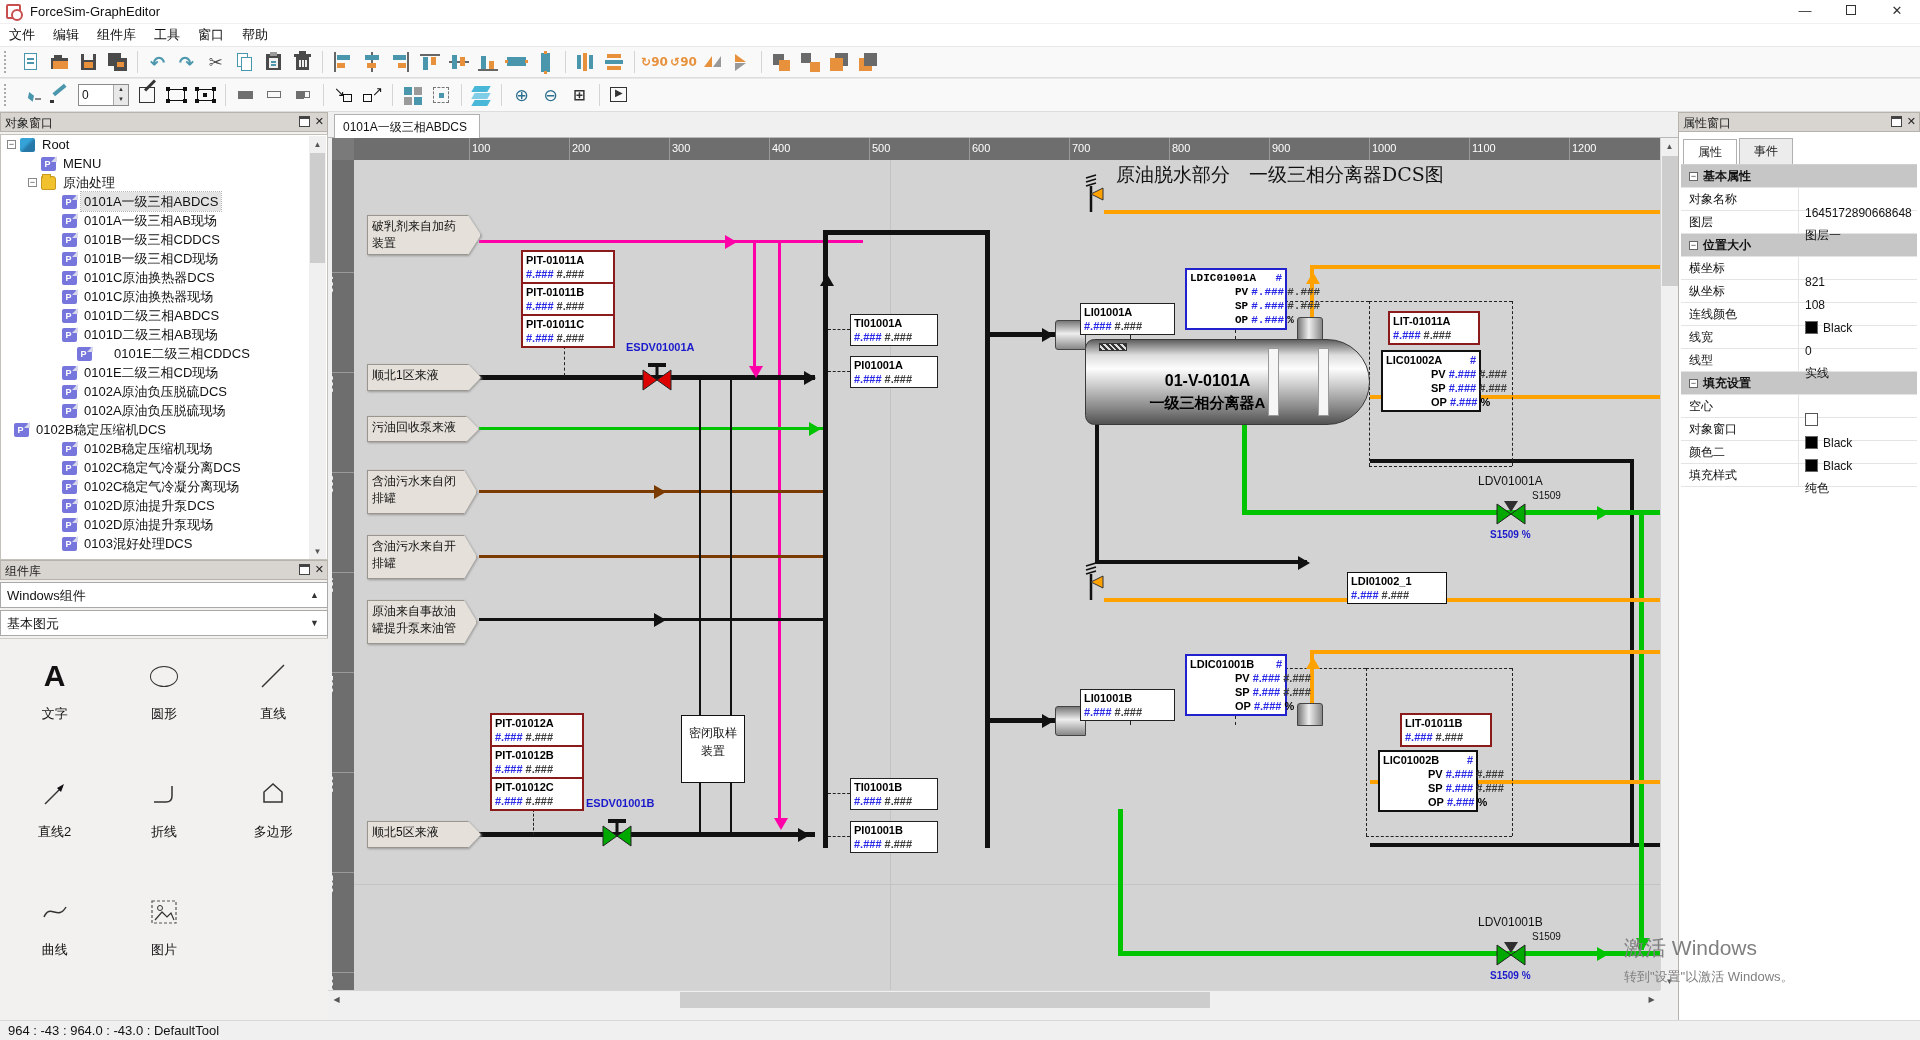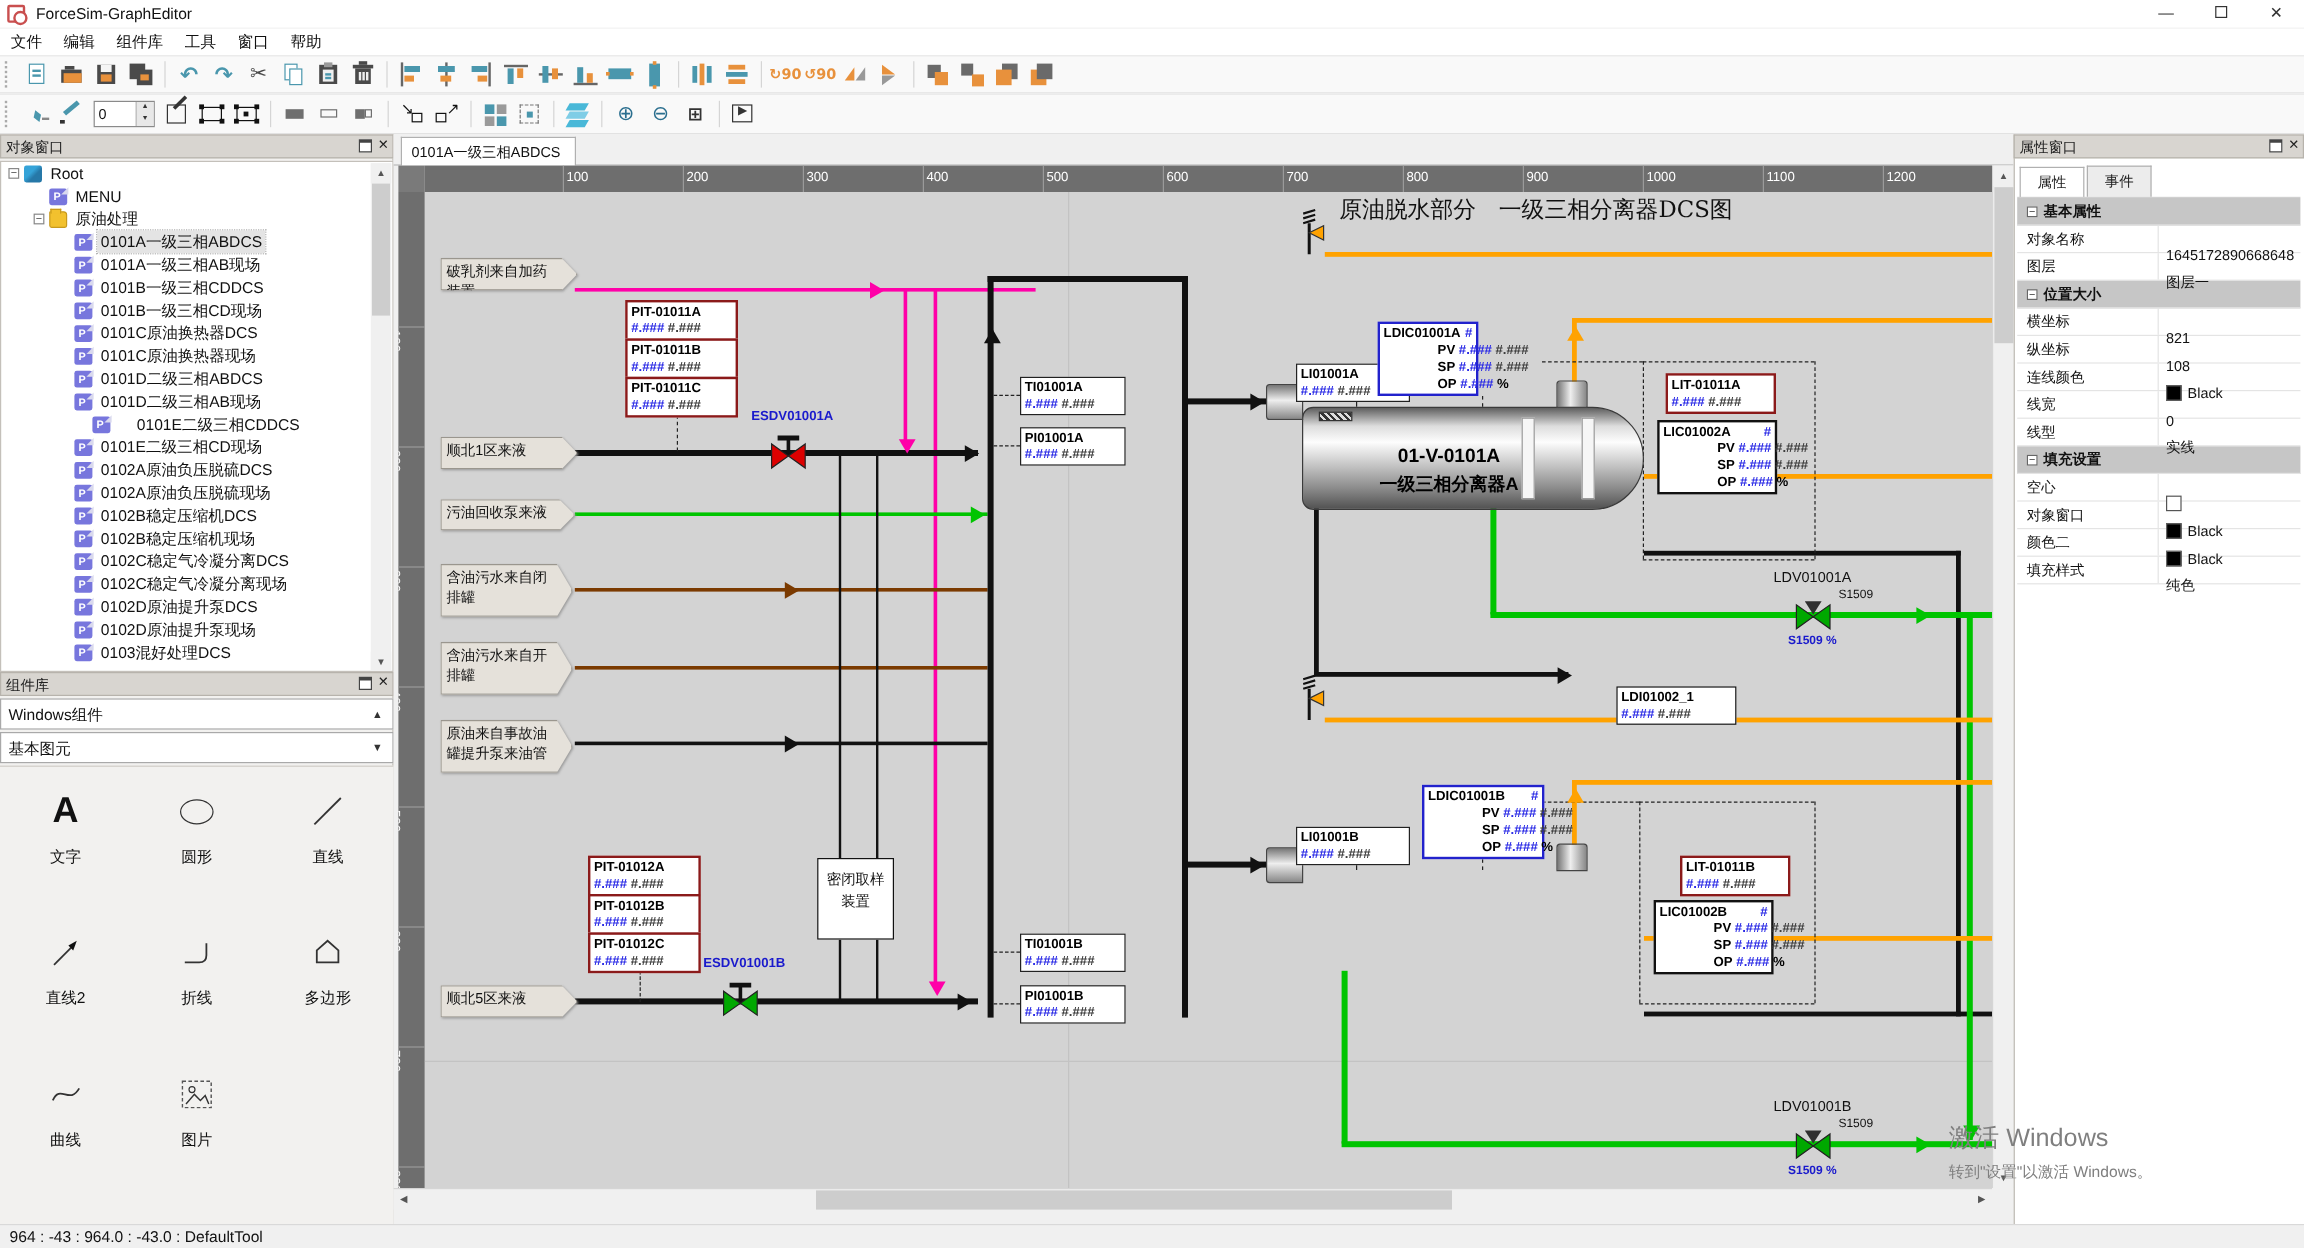--- a/index.html
+++ b/index.html
@@ -549,21 +549,21 @@
       <div class="trow" style="padding-left: 48px;">
         <span style="width: 13px; flex: 0 0 auto;"></span>
         <span class="ticon page"></span>
         <span class="tlabel">0102A原油负压脱硫DCS</span>
       </div>
       <div class="trow" style="padding-left: 48px;">
         <span style="width: 13px; flex: 0 0 auto;"></span>
         <span class="ticon page"></span>
         <span class="tlabel">0102A原油负压脱硫现场</span>
       </div>
-      <div class="trow" style="padding-left: 48px;">
+      <div class="trow" style="">
         <span style="width: 13px; flex: 0 0 auto;"></span>
         <span class="ticon page"></span>
         <span class="tlabel">0102B稳定压缩机DCS</span>
       </div>
       <div class="trow" style="padding-left: 48px;">
         <span style="width: 13px; flex: 0 0 auto;"></span>
         <span class="ticon page"></span>
         <span class="tlabel">0102B稳定压缩机现场</span>
       </div>
       <div class="trow" style="padding-left: 48px;">
@@ -796,21 +796,21 @@
       <div class="darrow" style="border-top: 7px solid transparent; border-bottom: 7px solid transparent; border-left: 12px solid rgb(17, 17, 17); left: 300px; top: 453px;"></div>
       <div class="darrow" style="border-top: 7px solid transparent; border-bottom: 7px solid transparent; border-left: 12px solid rgb(17, 17, 17); left: 444px; top: 668px;"></div>
       <div class="darrow" style="border-top: 7px solid transparent; border-bottom: 7px solid transparent; border-left: 12px solid rgb(17, 17, 17); left: 688px; top: 168px;"></div>
       <div class="darrow" style="border-top: 7px solid transparent; border-bottom: 7px solid transparent; border-left: 12px solid rgb(17, 17, 17); left: 688px; top: 554px;"></div>
       <div class="darrow" style="border-top: 7px solid transparent; border-bottom: 7px solid transparent; border-left: 12px solid rgb(17, 17, 17); left: 944px; top: 396px;"></div>
       <div class="darrow" style="border-top: 7px solid transparent; border-bottom: 7px solid transparent; border-left: 12px solid rgb(0, 196, 0); left: 1243px; top: 346px;"></div>
       <div class="darrow" style="border-left: 7px solid transparent; border-right: 7px solid transparent; border-top: 12px solid rgb(0, 196, 0); left: 1282px; top: 778px;"></div>
       <div class="darrow" style="border-top: 7px solid transparent; border-bottom: 7px solid transparent; border-left: 12px solid rgb(0, 196, 0); left: 1243px; top: 787px;"></div>
       <div class="darrow" style="border-left: 7px solid transparent; border-right: 7px solid transparent; border-bottom: 12px solid rgb(255, 162, 0); left: 952px; top: 112px;"></div>
       <div class="darrow" style="border-left: 7px solid transparent; border-right: 7px solid transparent; border-bottom: 12px solid rgb(255, 162, 0); left: 952px; top: 497px;"></div>
-      <div class="callout" style="left: 13px; top: 55px; width: 114px; height: 27px;">
+      <div class="callout" style="left: 13px; top: 55px; width: 114px; height: 40px;">
         <div class="callout-in">
           <div>破乳剂来自加药</div>
           <div>装置</div>
         </div>
       </div>
       <div class="callout" style="left: 13px; top: 204px; width: 114px; height: 27px;">
         <div class="callout-in">
           <div>顺北1区来液</div>
         </div>
       </div>
@@ -958,21 +958,21 @@
       </div>
       <div class="ibox" style="left: 726px; top: 529px; width: 95px; border: 1px solid rgb(34, 34, 34);">
         <div class="irow">
           <span class="seg-T">LI01001B</span>
         </div>
         <div class="irow">
           <span class="seg-B">#.###</span>
           <span class="seg-G">#.###</span>
         </div>
       </div>
-      <div class="ibox" style="left: 794px; top: 108px; width: 84px; border: 2px solid rgb(34, 34, 204);">
+      <div class="ibox" style="left: 831px; top: 108px; width: 102px; border: 2px solid rgb(34, 34, 204); font-family: Liberation Mono, monospace;">
         <div class="irow">
           <span class="seg-T">LDIC01001A</span>
           <span class="seg-BR">#</span>
         </div>
         <div class="irow">
           <span class="seg-K">PV</span>
           <span class="seg-B">#.###</span>
           <span class="seg-G">#.###</span>
         </div>
         <div class="irow">

